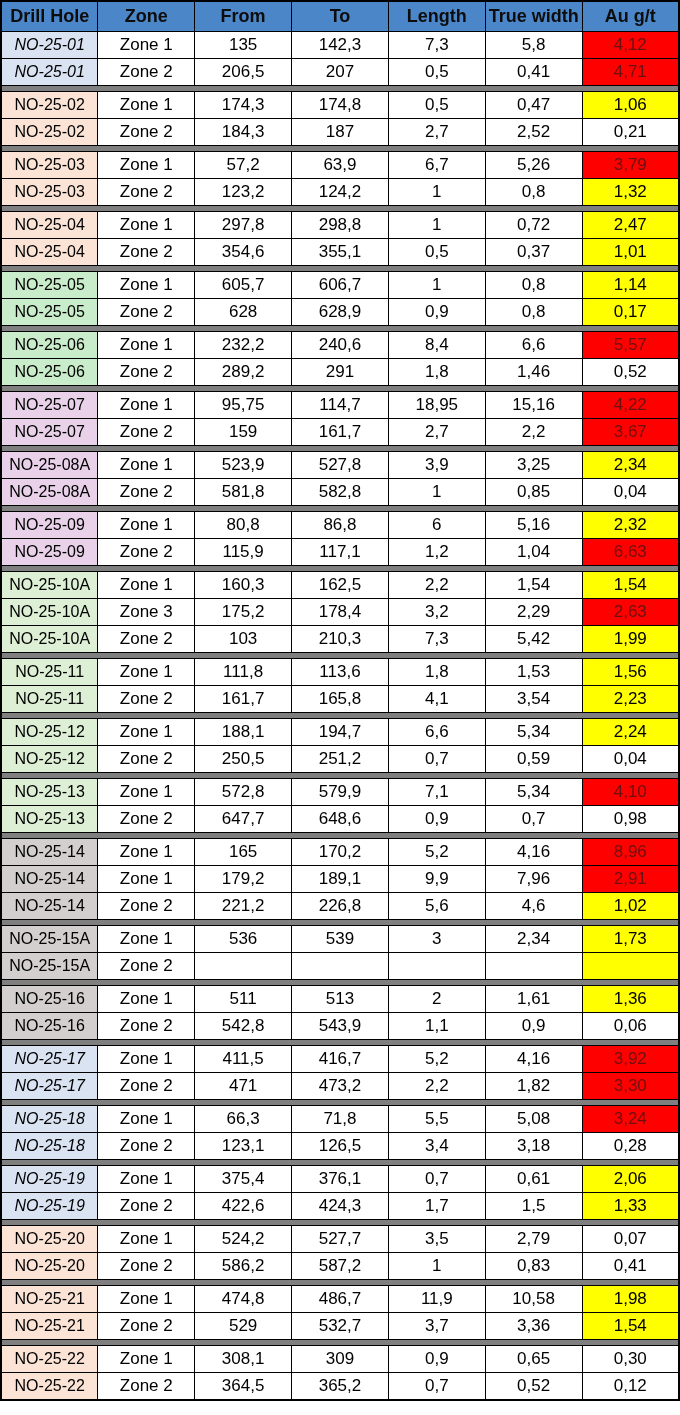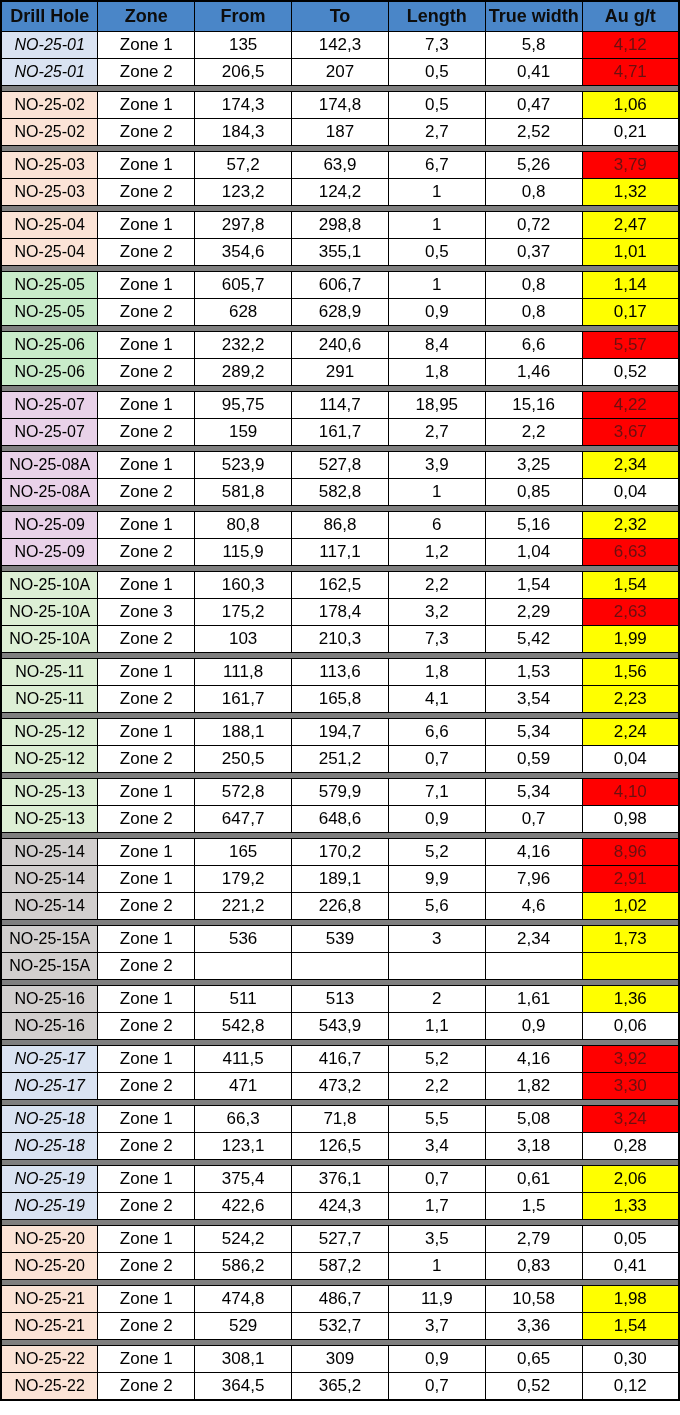--- a/index.html
+++ b/index.html
@@ -493,21 +493,21 @@
         <tr class="sep">
           <td colspan="7"></td>
         </tr>
         <tr>
           <td class="hole peach">NO-25-20</td>
           <td>Zone 1</td>
           <td>524,2</td>
           <td>527,7</td>
           <td>3,5</td>
           <td>2,79</td>
-          <td class="au white">0,05</td>
+          <td class="au white">0,07</td>
         </tr>
         <tr>
           <td class="hole peach">NO-25-20</td>
           <td>Zone 2</td>
           <td>586,2</td>
           <td>587,2</td>
           <td>1</td>
           <td>0,83</td>
           <td class="au white">0,41</td>
         </tr>

